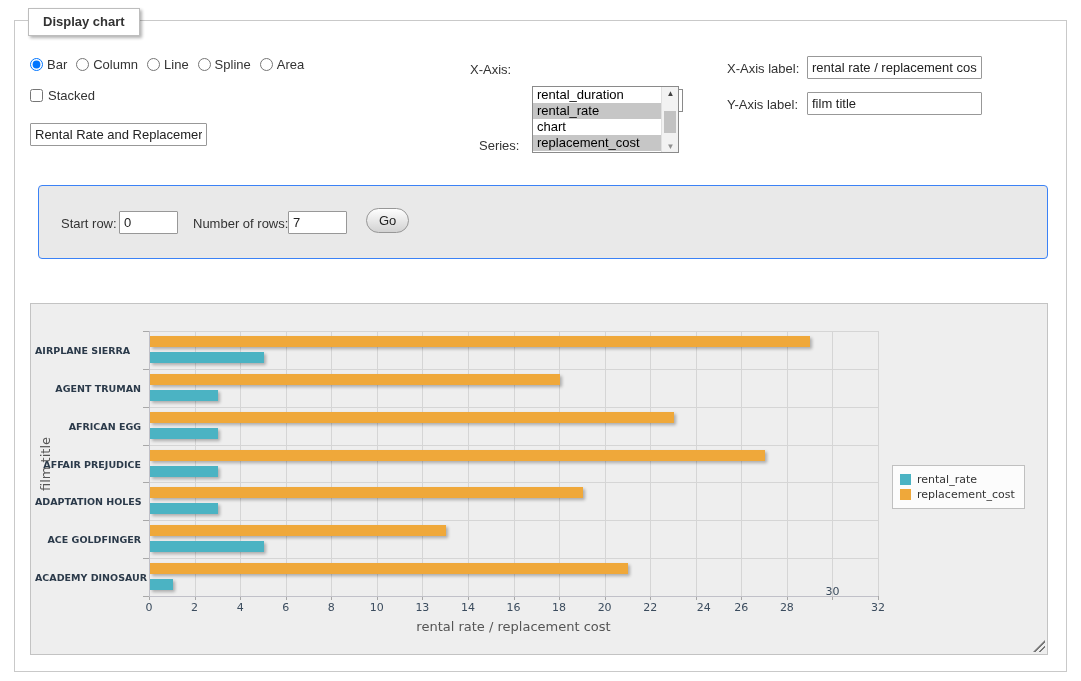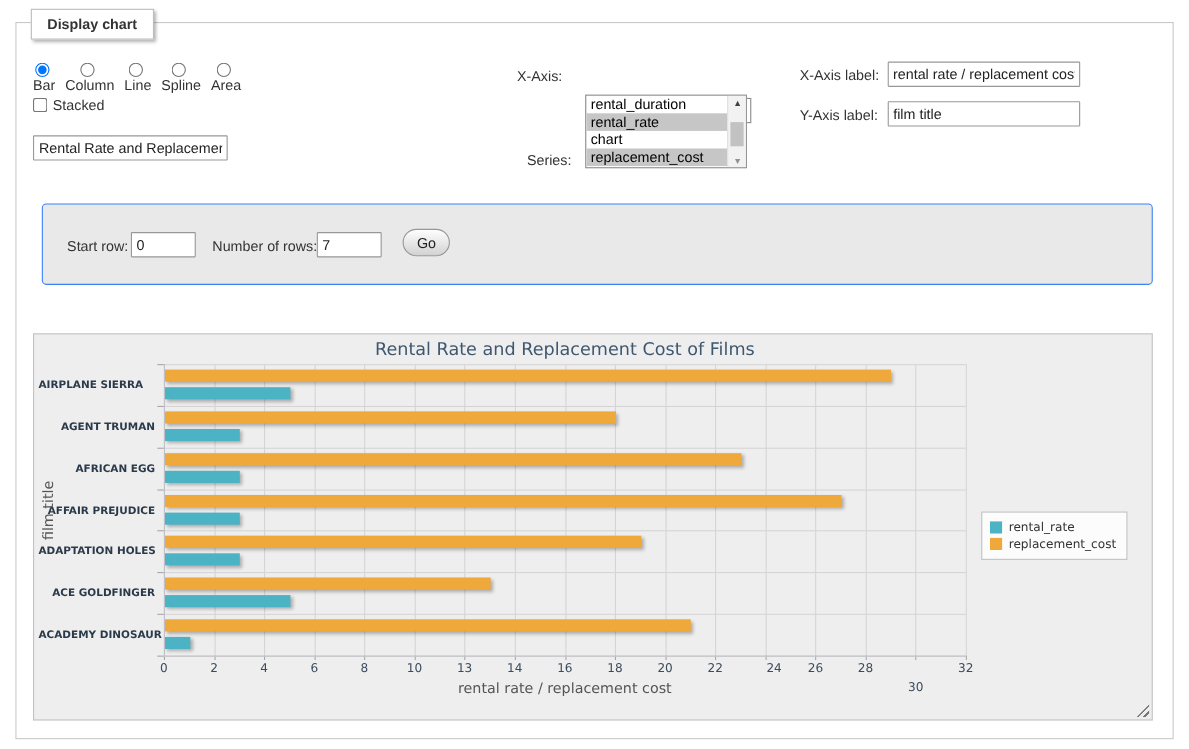--- a/index.html
+++ b/index.html
@@ -7,21 +7,21 @@
   .page { position:relative; width:1081px; height:681px; overflow:hidden; background:#fff; }
 
   .frame { position:absolute; left:14px; top:20px; width:1053px; height:652px; border:1px solid #c9c9c9; background:#fff; }
   .legend-box { position:absolute; left:28px; top:8px; padding:5px 14px 6px 14px; background:#fff;
                 border:1px solid #bdbdbd; box-shadow:2px 2px 3px rgba(0,0,0,0.3);
                 font-size:13px; font-weight:bold; color:#333; z-index:5; }
 
   .ctl-label { position:absolute; font-size:13px; color:#333; white-space:nowrap; }
 
   .radio-row { position:absolute; left:30px; top:57px; display:flex; align-items:center; font-size:13px; color:#333; }
-  .radio-item { display:flex; align-items:center; margin-right:9px; cursor:default;flex-direction:column; }
+  .radio-item { display:flex; align-items:center; margin-right:9px; cursor:default; }
   .radio-item input { margin:0 4px 0 0; }
   .check-row { position:absolute; left:30px; top:88px; display:flex; align-items:center; font-size:13px; color:#333; }
   .check-row input { margin:0 5px 0 0; }
 
   .text-input { position:absolute; border:1px solid #989898; background:#fff; font-size:13px; color:#222;
                 padding:1px 4px; font-family:"Liberation Sans", sans-serif; border-radius:1px; }
 
   .fake-select { position:absolute; left:532px; top:57px; width:151px; height:23px; border:1px solid #8a8a8a;
                  background:#fff; font-size:13px; color:#222;margin-top:32px; }
   .fake-select .sel-text { position:absolute; left:6px; top:3px; }
@@ -115,21 +115,20 @@
   <div class="row-panel">
     <div class="ctl-label" style="left:22px; top:30px;">Start row:</div>
     <input class="text-input" style="left: 80px; top: 25px; width: 59px; height: 23px;" value="0">
     <div class="ctl-label" style="left:154px; top:30px;">Number of rows:</div>
     <input class="text-input" style="left: 249px; top: 25px; width: 59px; height: 23px;" value="7">
     <button class="go-btn">Go</button>
   </div>
 
   <div class="chart-panel">
     <div id="chart-root">
-        <div style="position: absolute; left: 118px; top: 4px; width: 729px; text-align: center; font-size: 16px; color: rgb(62, 87, 111);">Rental Rate and Replacement Cost of Films</div>
         <div style="position: absolute; left: 118px; top: 27px; width: 1px; height: 265px; background: rgb(213, 213, 213);"></div>
         <div style="position: absolute; left: 118px; top: 292px; width: 1px; height: 4px; background: rgb(168, 168, 168);"></div>
         <div style="position: absolute; left: 103px; top: 297px; width: 30px; text-align: center; font-size: 11px; color: rgb(59, 76, 94);">0</div>
         <div style="position: absolute; left: 163.562px; top: 27px; width: 1px; height: 265px; background: rgb(213, 213, 213);"></div>
         <div style="position: absolute; left: 163.562px; top: 292px; width: 1px; height: 4px; background: rgb(168, 168, 168);"></div>
         <div style="position: absolute; left: 148.562px; top: 297px; width: 30px; text-align: center; font-size: 11px; color: rgb(59, 76, 94);">2</div>
         <div style="position: absolute; left: 209.125px; top: 27px; width: 1px; height: 265px; background: rgb(213, 213, 213);"></div>
         <div style="position: absolute; left: 209.125px; top: 292px; width: 1px; height: 4px; background: rgb(168, 168, 168);"></div>
         <div style="position: absolute; left: 194.125px; top: 297px; width: 30px; text-align: center; font-size: 11px; color: rgb(59, 76, 94);">4</div>
         <div style="position: absolute; left: 254.688px; top: 27px; width: 1px; height: 265px; background: rgb(213, 213, 213);"></div>
@@ -163,21 +162,21 @@
         <div style="position: absolute; left: 664.75px; top: 292px; width: 1px; height: 4px; background: rgb(168, 168, 168);"></div>
         <div style="position: absolute; left: 649.75px; top: 297px; width: 30px; text-align: right; font-size: 11px; color: rgb(59, 76, 94);">24</div>
         <div style="position: absolute; left: 710.312px; top: 27px; width: 1px; height: 265px; background: rgb(213, 213, 213);"></div>
         <div style="position: absolute; left: 710.312px; top: 292px; width: 1px; height: 4px; background: rgb(168, 168, 168);"></div>
         <div style="position: absolute; left: 695.312px; top: 297px; width: 30px; text-align: center; font-size: 11px; color: rgb(59, 76, 94);">26</div>
         <div style="position: absolute; left: 755.875px; top: 27px; width: 1px; height: 265px; background: rgb(213, 213, 213);"></div>
         <div style="position: absolute; left: 755.875px; top: 292px; width: 1px; height: 4px; background: rgb(168, 168, 168);"></div>
         <div style="position: absolute; left: 740.875px; top: 297px; width: 30px; text-align: center; font-size: 11px; color: rgb(59, 76, 94);">28</div>
         <div style="position: absolute; left: 801.438px; top: 27px; width: 1px; height: 265px; background: rgb(213, 213, 213);"></div>
         <div style="position: absolute; left: 801.438px; top: 292px; width: 1px; height: 4px; background: rgb(168, 168, 168);"></div>
-        <div style="position: absolute; left: 786.438px; top: 314px; width: 30px; text-align: center; font-size: 11px; color: rgb(59, 76, 94);">30</div>
+        <div style="position: absolute; left: 786.438px; top: 281px; width: 30px; text-align: center; font-size: 11px; color: rgb(59, 76, 94);">30</div>
         <div style="position: absolute; left: 847px; top: 27px; width: 1px; height: 265px; background: rgb(213, 213, 213);"></div>
         <div style="position: absolute; left: 847px; top: 292px; width: 1px; height: 4px; background: rgb(168, 168, 168);"></div>
         <div style="position: absolute; left: 832px; top: 297px; width: 30px; text-align: center; font-size: 11px; color: rgb(59, 76, 94);">32</div>
         <div style="position: absolute; left: 118px; top: 27px; width: 729px; height: 1px; background: rgb(213, 213, 213);"></div>
         <div style="position: absolute; left: 112px; top: 27px; width: 6px; height: 1px; background: rgb(168, 168, 168);"></div>
         <div style="position: absolute; left: 118px; top: 64.8571px; width: 729px; height: 1px; background: rgb(213, 213, 213);"></div>
         <div style="position: absolute; left: 112px; top: 64.8571px; width: 6px; height: 1px; background: rgb(168, 168, 168);"></div>
         <div style="position: absolute; left: 118px; top: 102.714px; width: 729px; height: 1px; background: rgb(213, 213, 213);"></div>
         <div style="position: absolute; left: 112px; top: 102.714px; width: 6px; height: 1px; background: rgb(168, 168, 168);"></div>
         <div style="position: absolute; left: 118px; top: 140.571px; width: 729px; height: 1px; background: rgb(213, 213, 213);"></div>

